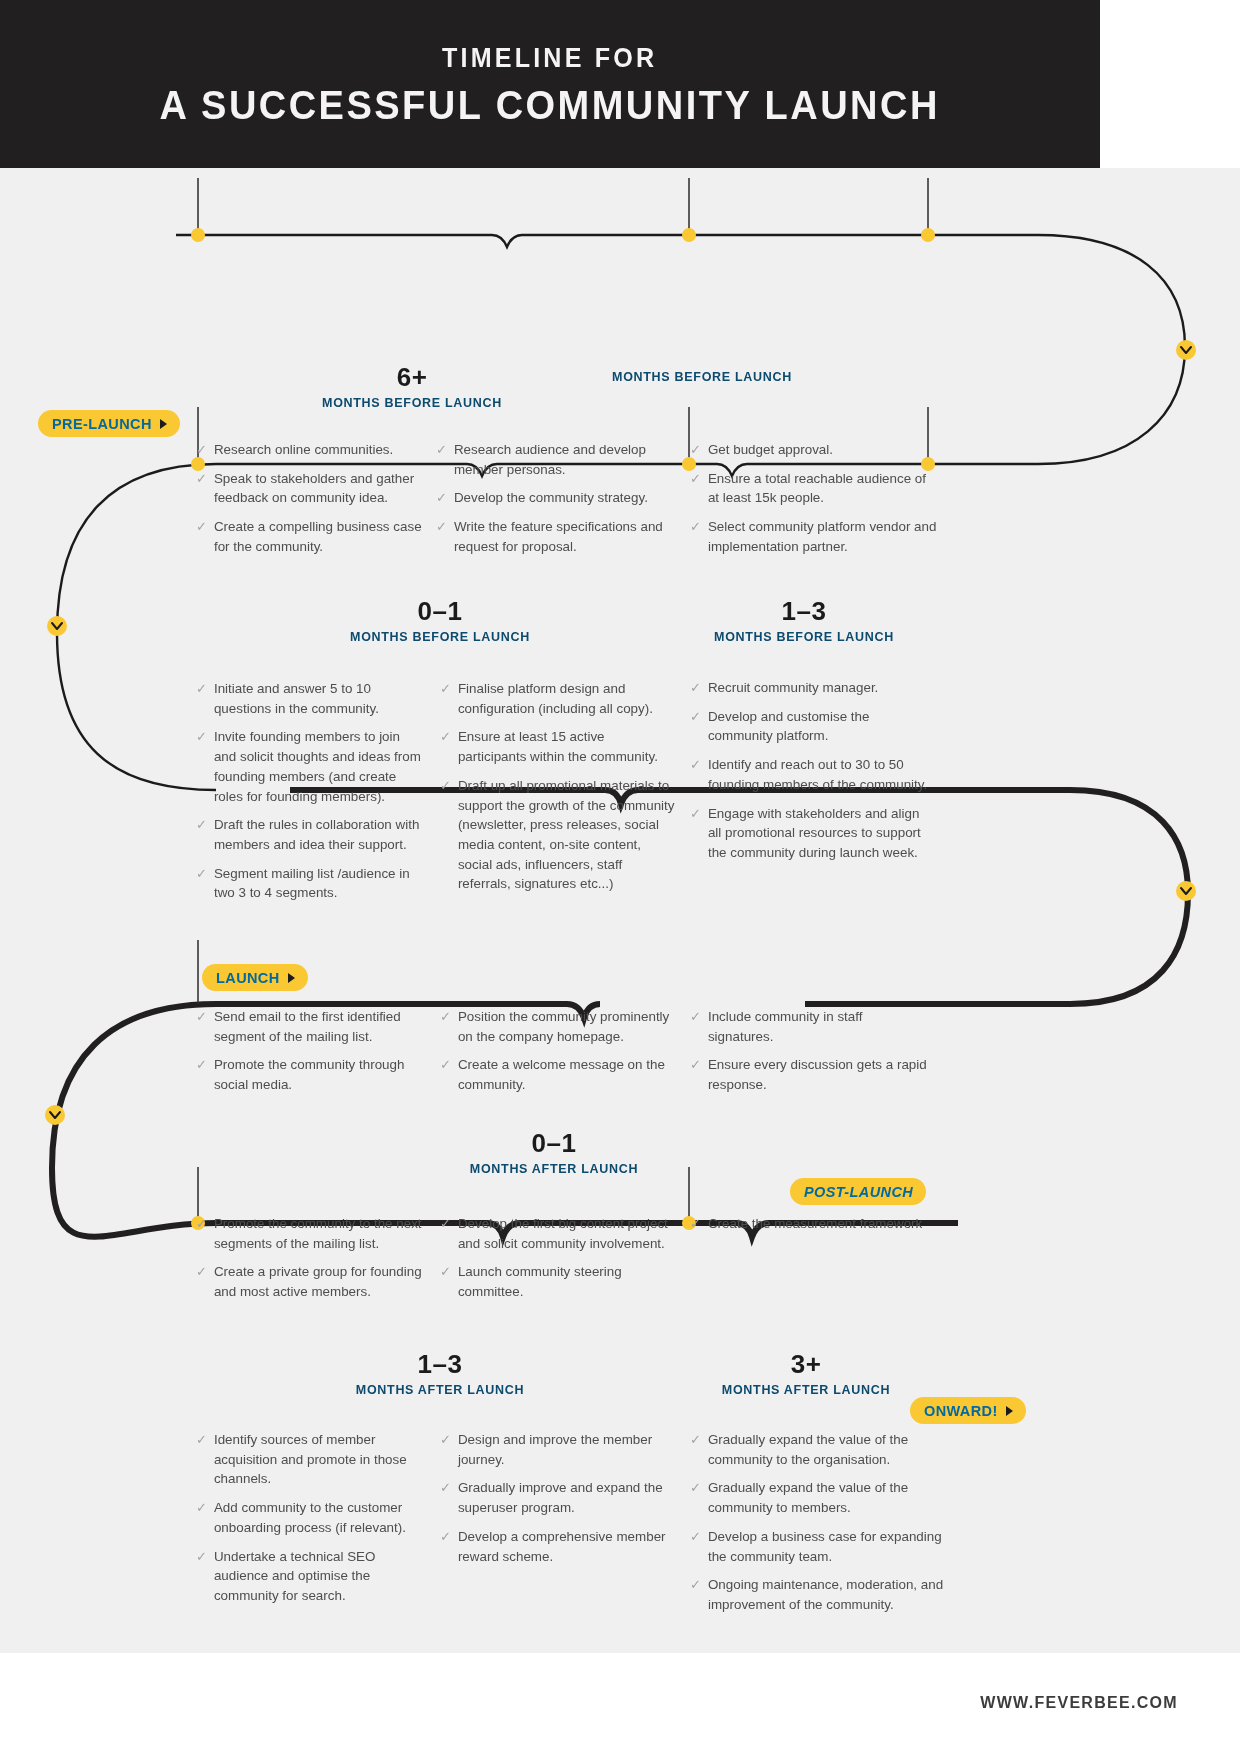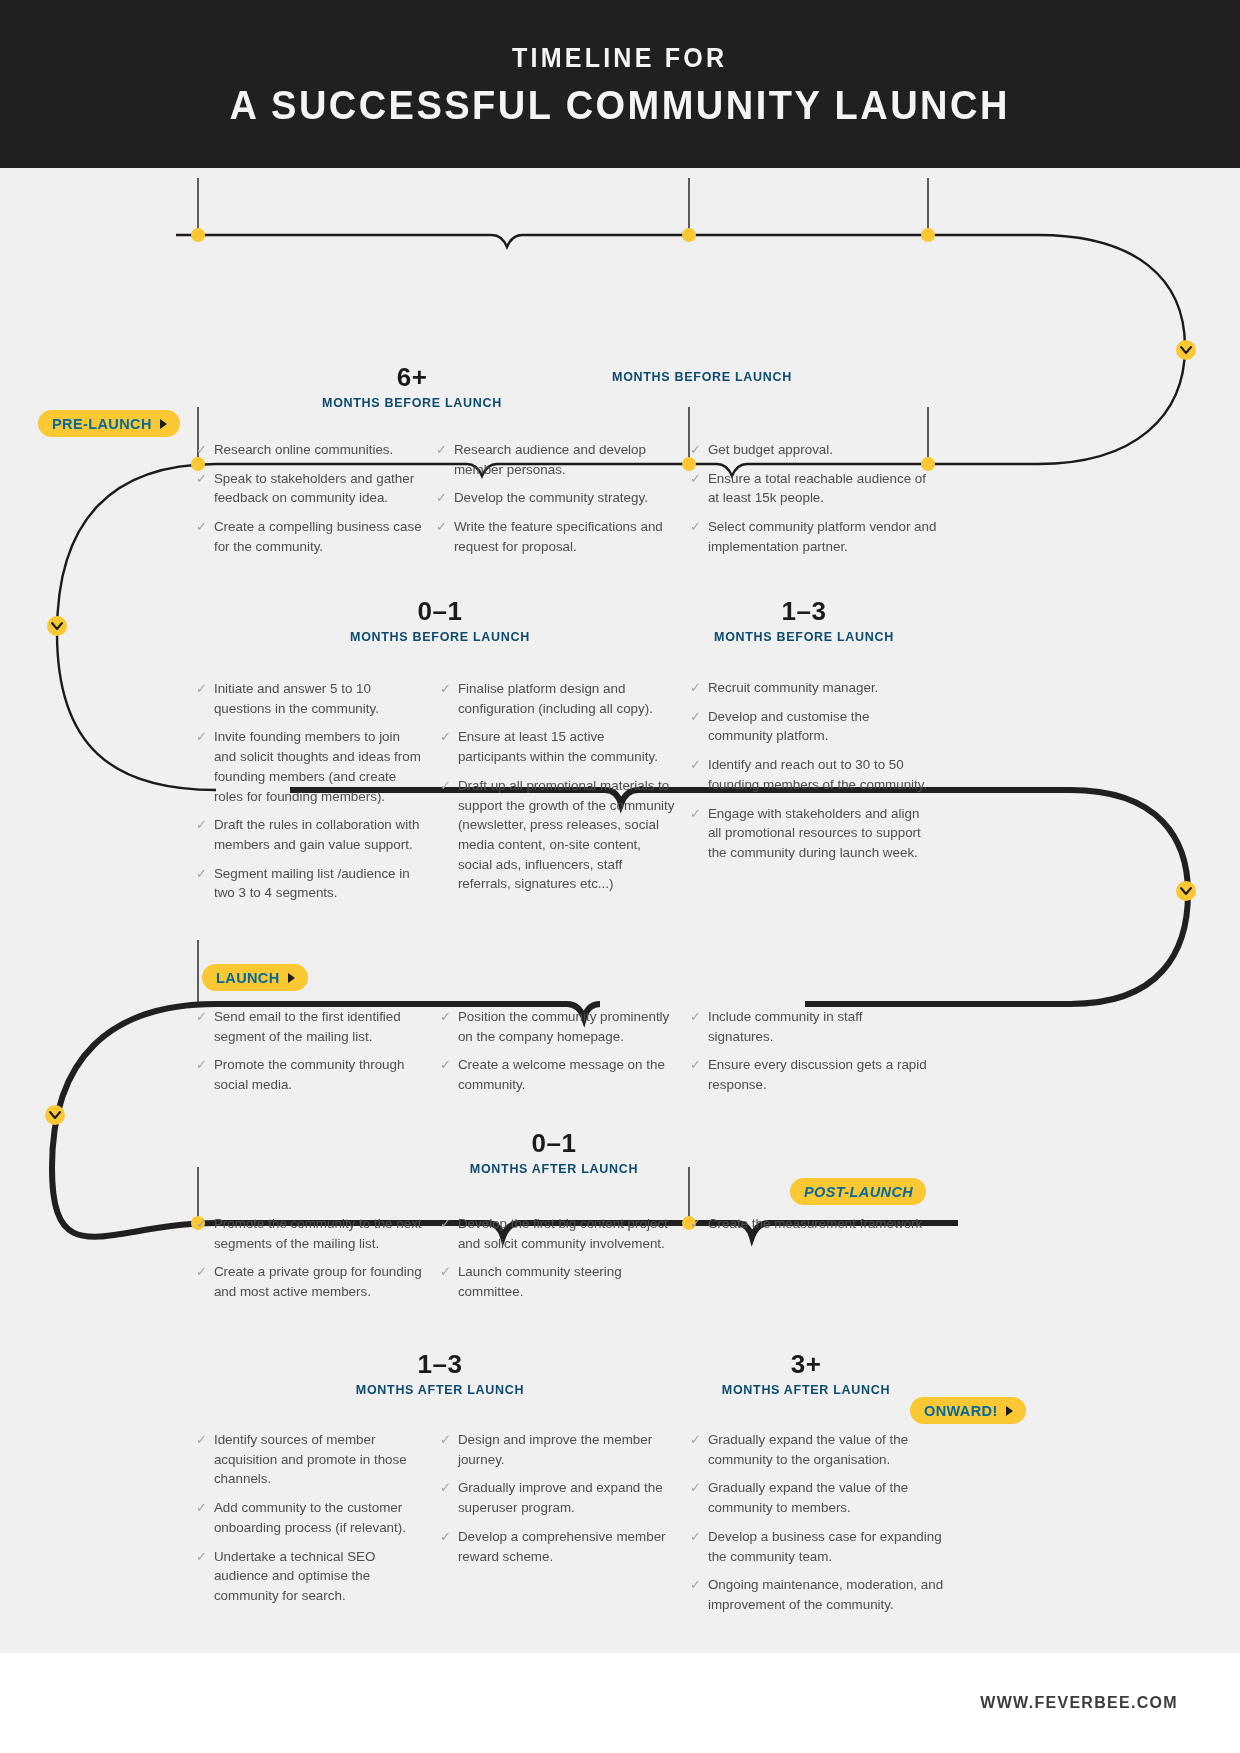--- a/index.html
+++ b/index.html
@@ -8,21 +8,21 @@
     width: 1240px;
     height: 1753px;
     background: #ffffff;
     font-family: "Liberation Sans", sans-serif;
     position: relative;
     overflow: hidden;
   }
 
   
   .header {
-    width: 1240px;
+    width: 1100px;
     height: 168px;
     background: #211f1f;
     display: flex;
     flex-direction: column;
     align-items: center;
     justify-content: center;
     padding-top: 6px;
   }
   .header-line1 {
     color: #f4f4f4;
@@ -338,21 +338,21 @@
       <div class="task">
         <span class="chk">✓</span>
         <span class="txt">Initiate and answer 5 to 10 questions in the community.</span>
       </div>
       <div class="task">
         <span class="chk">✓</span>
         <span class="txt">Invite founding members to join and solicit thoughts and ideas from founding members (and create roles for founding members).</span>
       </div>
       <div class="task">
         <span class="chk">✓</span>
-        <span class="txt">Draft the rules in collaboration with members and gain value support.</span>
+        <span class="txt">Draft the rules in collaboration with members and idea their support.</span>
       </div>
       <div class="task">
         <span class="chk">✓</span>
         <span class="txt">Segment mailing list /audience in two 3 to 4 segments.</span>
       </div>
     </div>
   <div class="col" style="left:440px; top:511px; width:236px;">
       <div class="task">
         <span class="chk">✓</span>
         <span class="txt">Finalise platform design and configuration (including all copy).</span>

